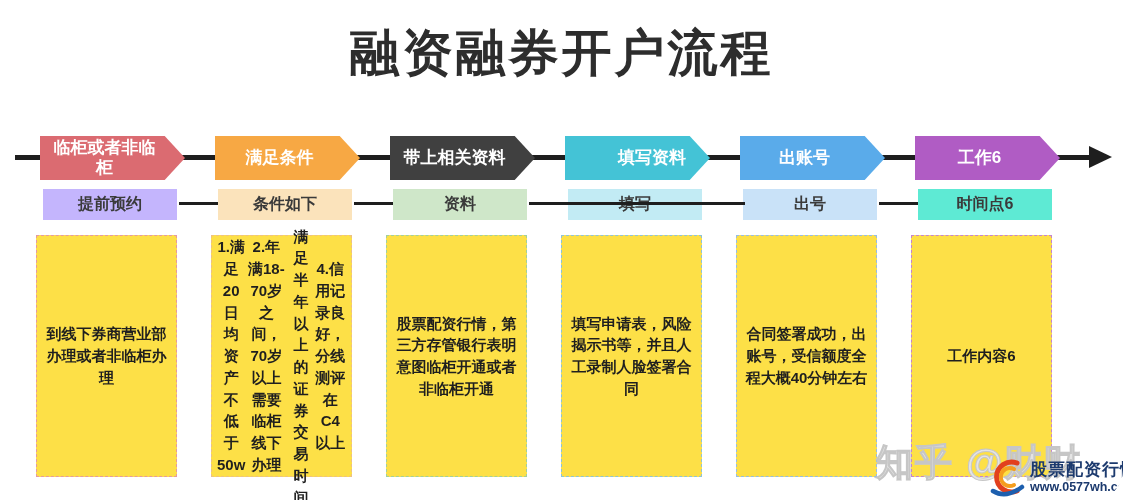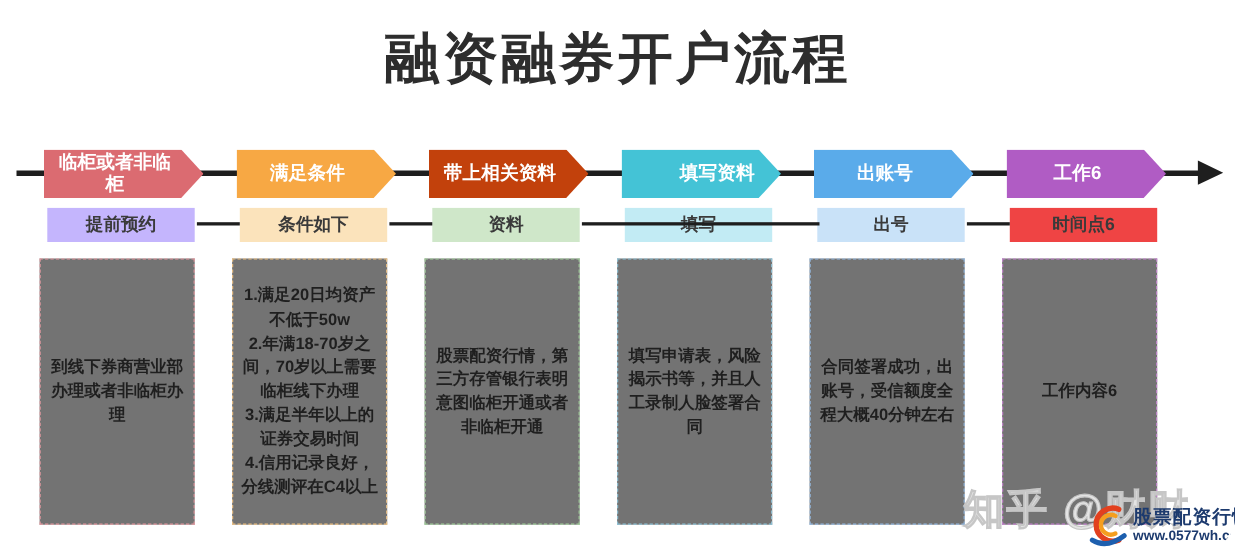--- a/index.html
+++ b/index.html
@@ -44,22 +44,22 @@
     color:#ffffff; font-weight:700; font-size:17px; line-height:1.15;
     text-align:center;
   }
   .sub {
     position:absolute; top:53px; left:3px; width:134px; height:31px;
     display:flex; align-items:center; justify-content:center; z-index:2;
   }
   .sub span { color:#3a3a3a; font-weight:700; font-size:16px; }
   .box {
     position:absolute; top:99px; left:-4px; width:141px; height:242px;
-    border:1.5px dashed #ccc; background:#737373;
-    display:flex; flex-direction:column; align-items:center; justify-content:center;
+    border:1.5px dashed #ccc; background:#fde047;
+    display:flex; flex-direction:row; align-items:center; justify-content:center;
     padding:4px 5px; z-index:1;
   }
   .detail-line {
     font-size:15px; font-weight:700; color:#1f1f1f; line-height:1.45;
     text-align:center;
   }
   
   .seg { position:absolute; top:202px; height:3px; background:#1e1e1e; z-index:6; }
   .seg-a { left:179px; width:39px; }
   .seg-b { left:354px; width:39px; }
@@ -116,21 +116,21 @@
           <span>条件如下</span>
         </div>
       <div class="box" style="border-color: rgb(237, 193, 132);">
           <div class="detail-line">1.满足20日均资产不低于50w</div>
           <div class="detail-line">2.年满18-70岁之间，70岁以上需要临柜线下办理</div>
           <div class="detail-line">3.满足半年以上的证券交易时间</div>
           <div class="detail-line">4.信用记录良好，分线测评在C4以上</div>
         </div>
     </div>
     <div class="col">
-      <div class="banner" style="background: #c2410c;">
+      <div class="banner" style="background: #404040;">
           <span>带上相关资料</span>
         </div>
       <div class="sub" style="background: rgb(207, 231, 201);">
           <span>资料</span>
         </div>
       <div class="box" style="border-color: rgb(163, 207, 157);">
           <div class="detail-line">股票配资行情，第三方存管银行表明意图临柜开通或者非临柜开通</div>
         </div>
     </div>
     <div class="col">
@@ -152,21 +152,21 @@
           <span>出号</span>
         </div>
       <div class="box" style="border-color: rgb(151, 188, 228); justify-content: center;">
           <div class="detail-line">合同签署成功，出账号，受信额度全程大概40分钟左右</div>
         </div>
     </div>
     <div class="col">
       <div class="banner" style="background: rgb(176, 92, 196);">
           <span>工作6</span>
         </div>
-      <div class="sub" style="background: #ef4444;">
+      <div class="sub" style="background: #5eead4;">
           <span>时间点6</span>
         </div>
       <div class="box" style="border-color: rgb(197, 132, 207);">
           <div class="detail-line">工作内容6</div>
         </div>
     </div>
   </div>
 
   <div class="seg seg-a" style="background: rgb(30, 30, 30);"></div>
   <div class="seg seg-b" style="background: rgb(30, 30, 30);"></div>

